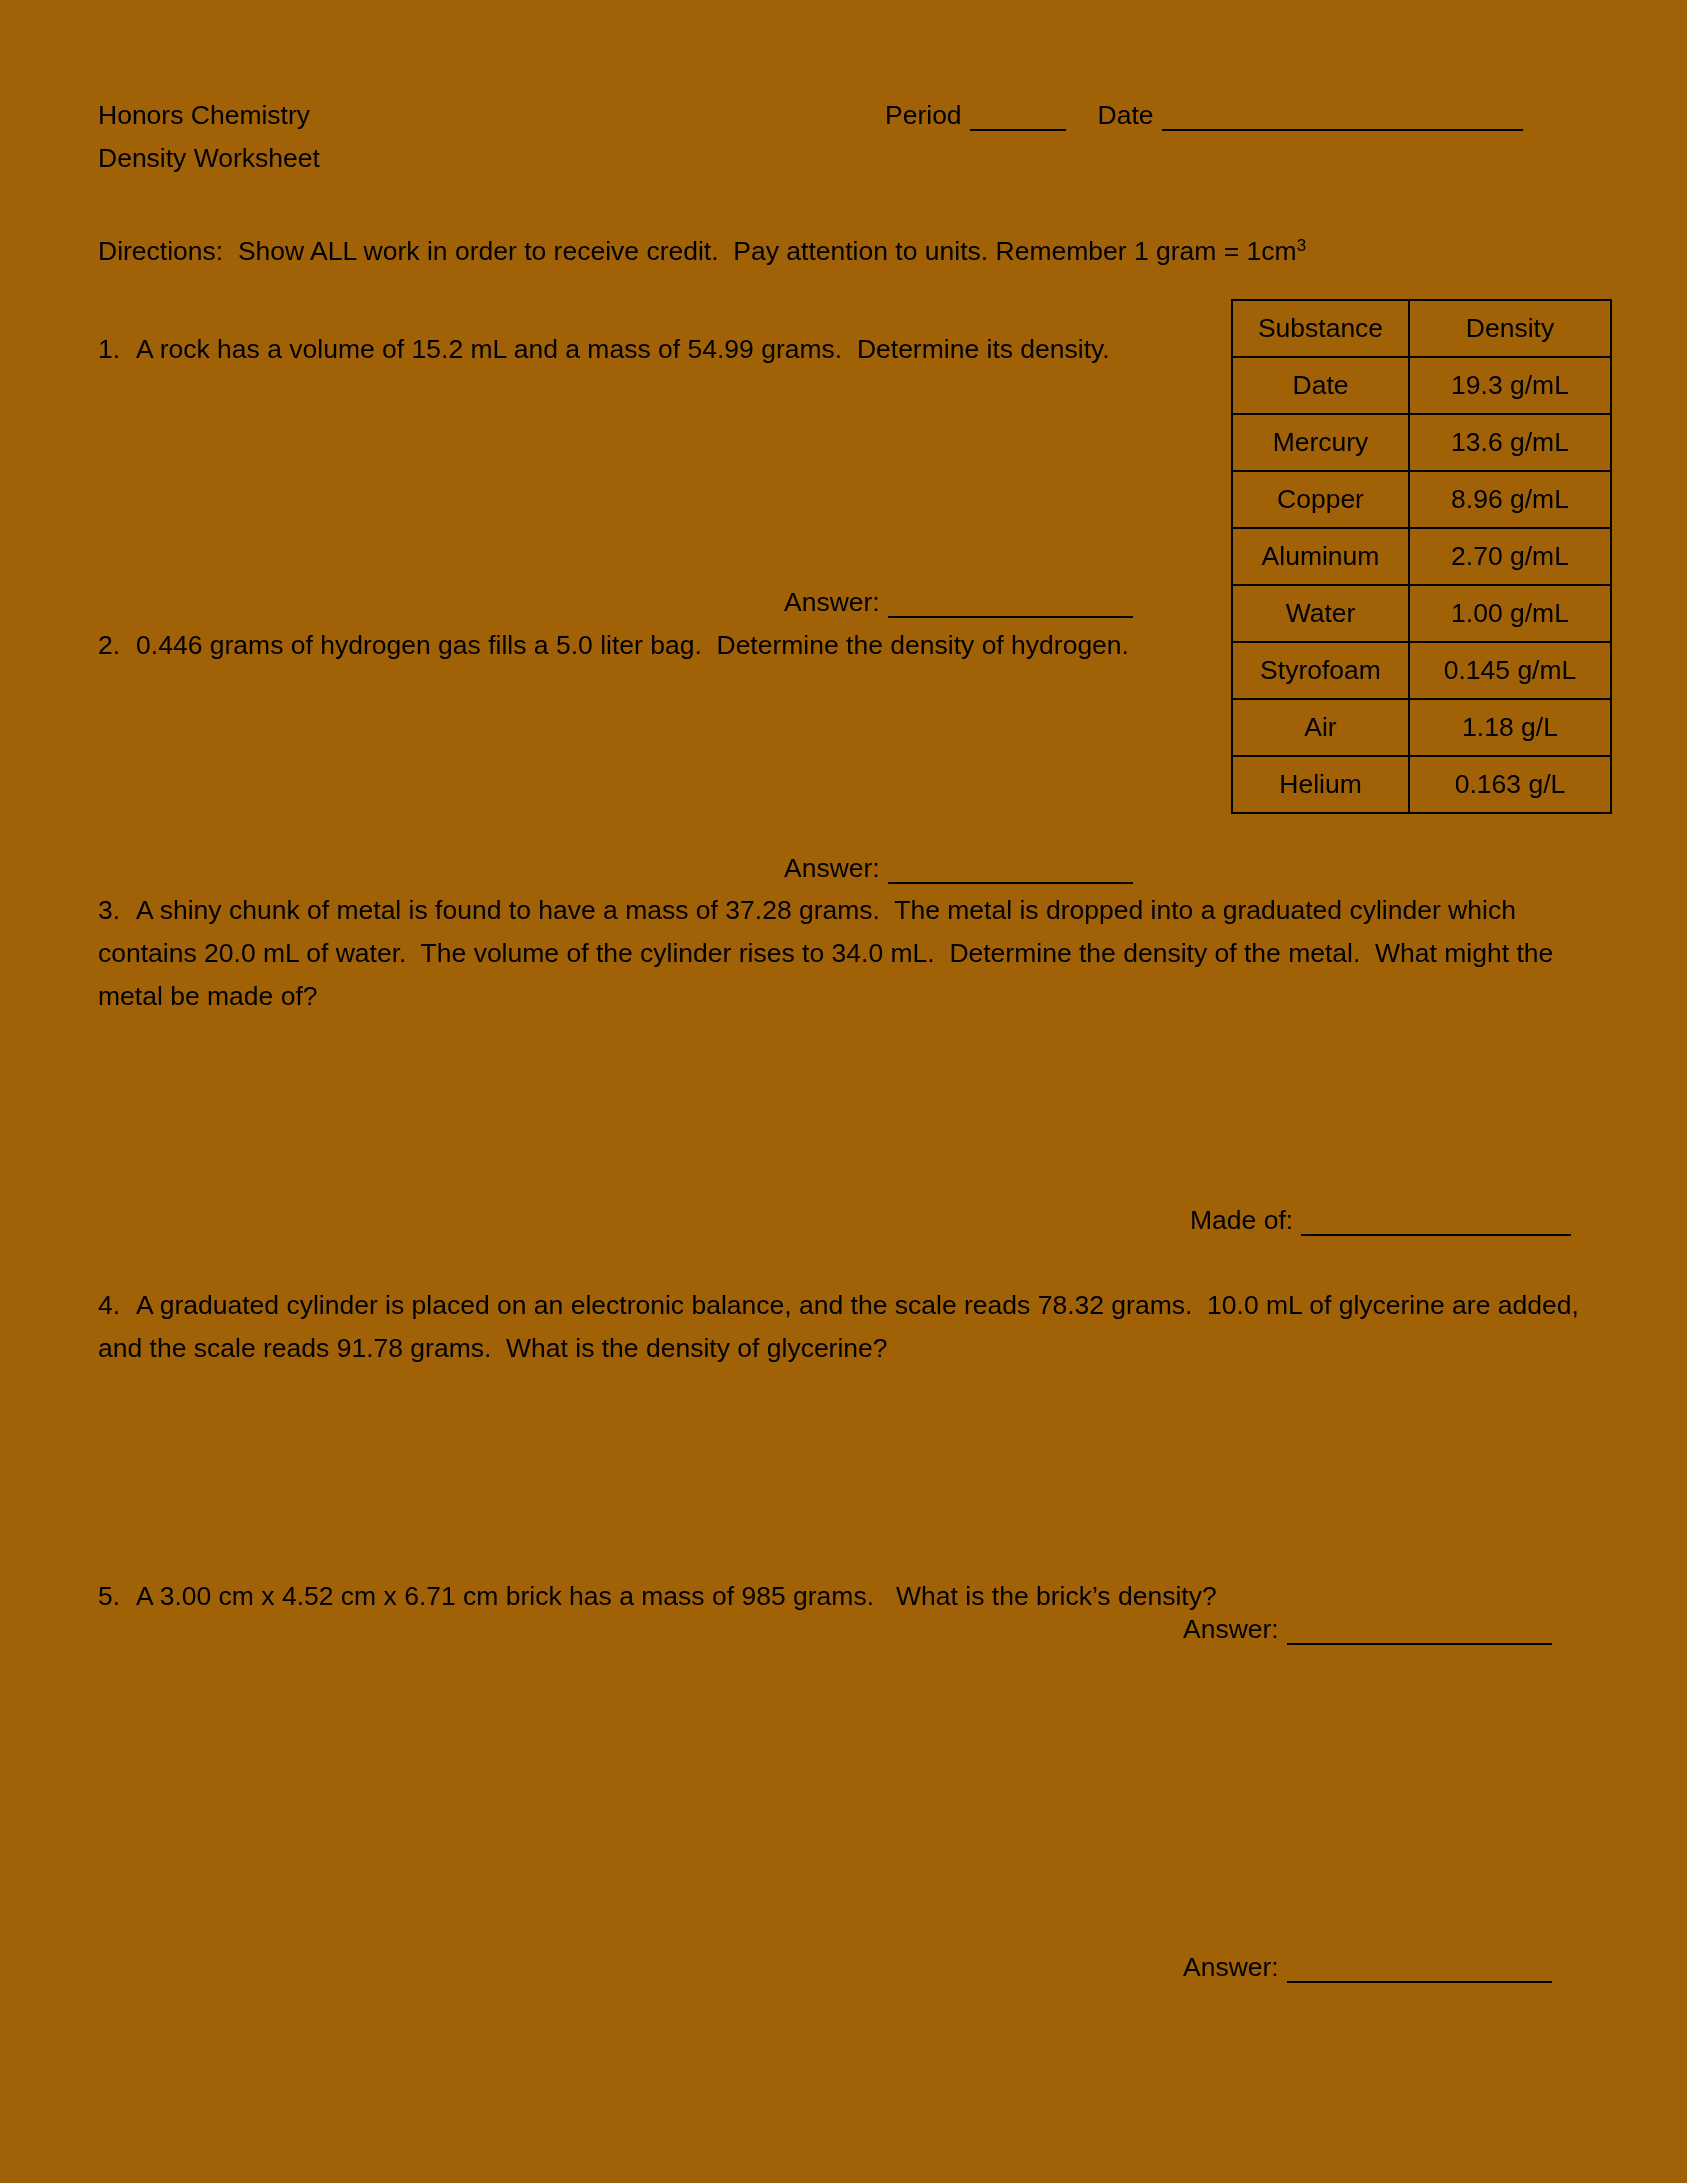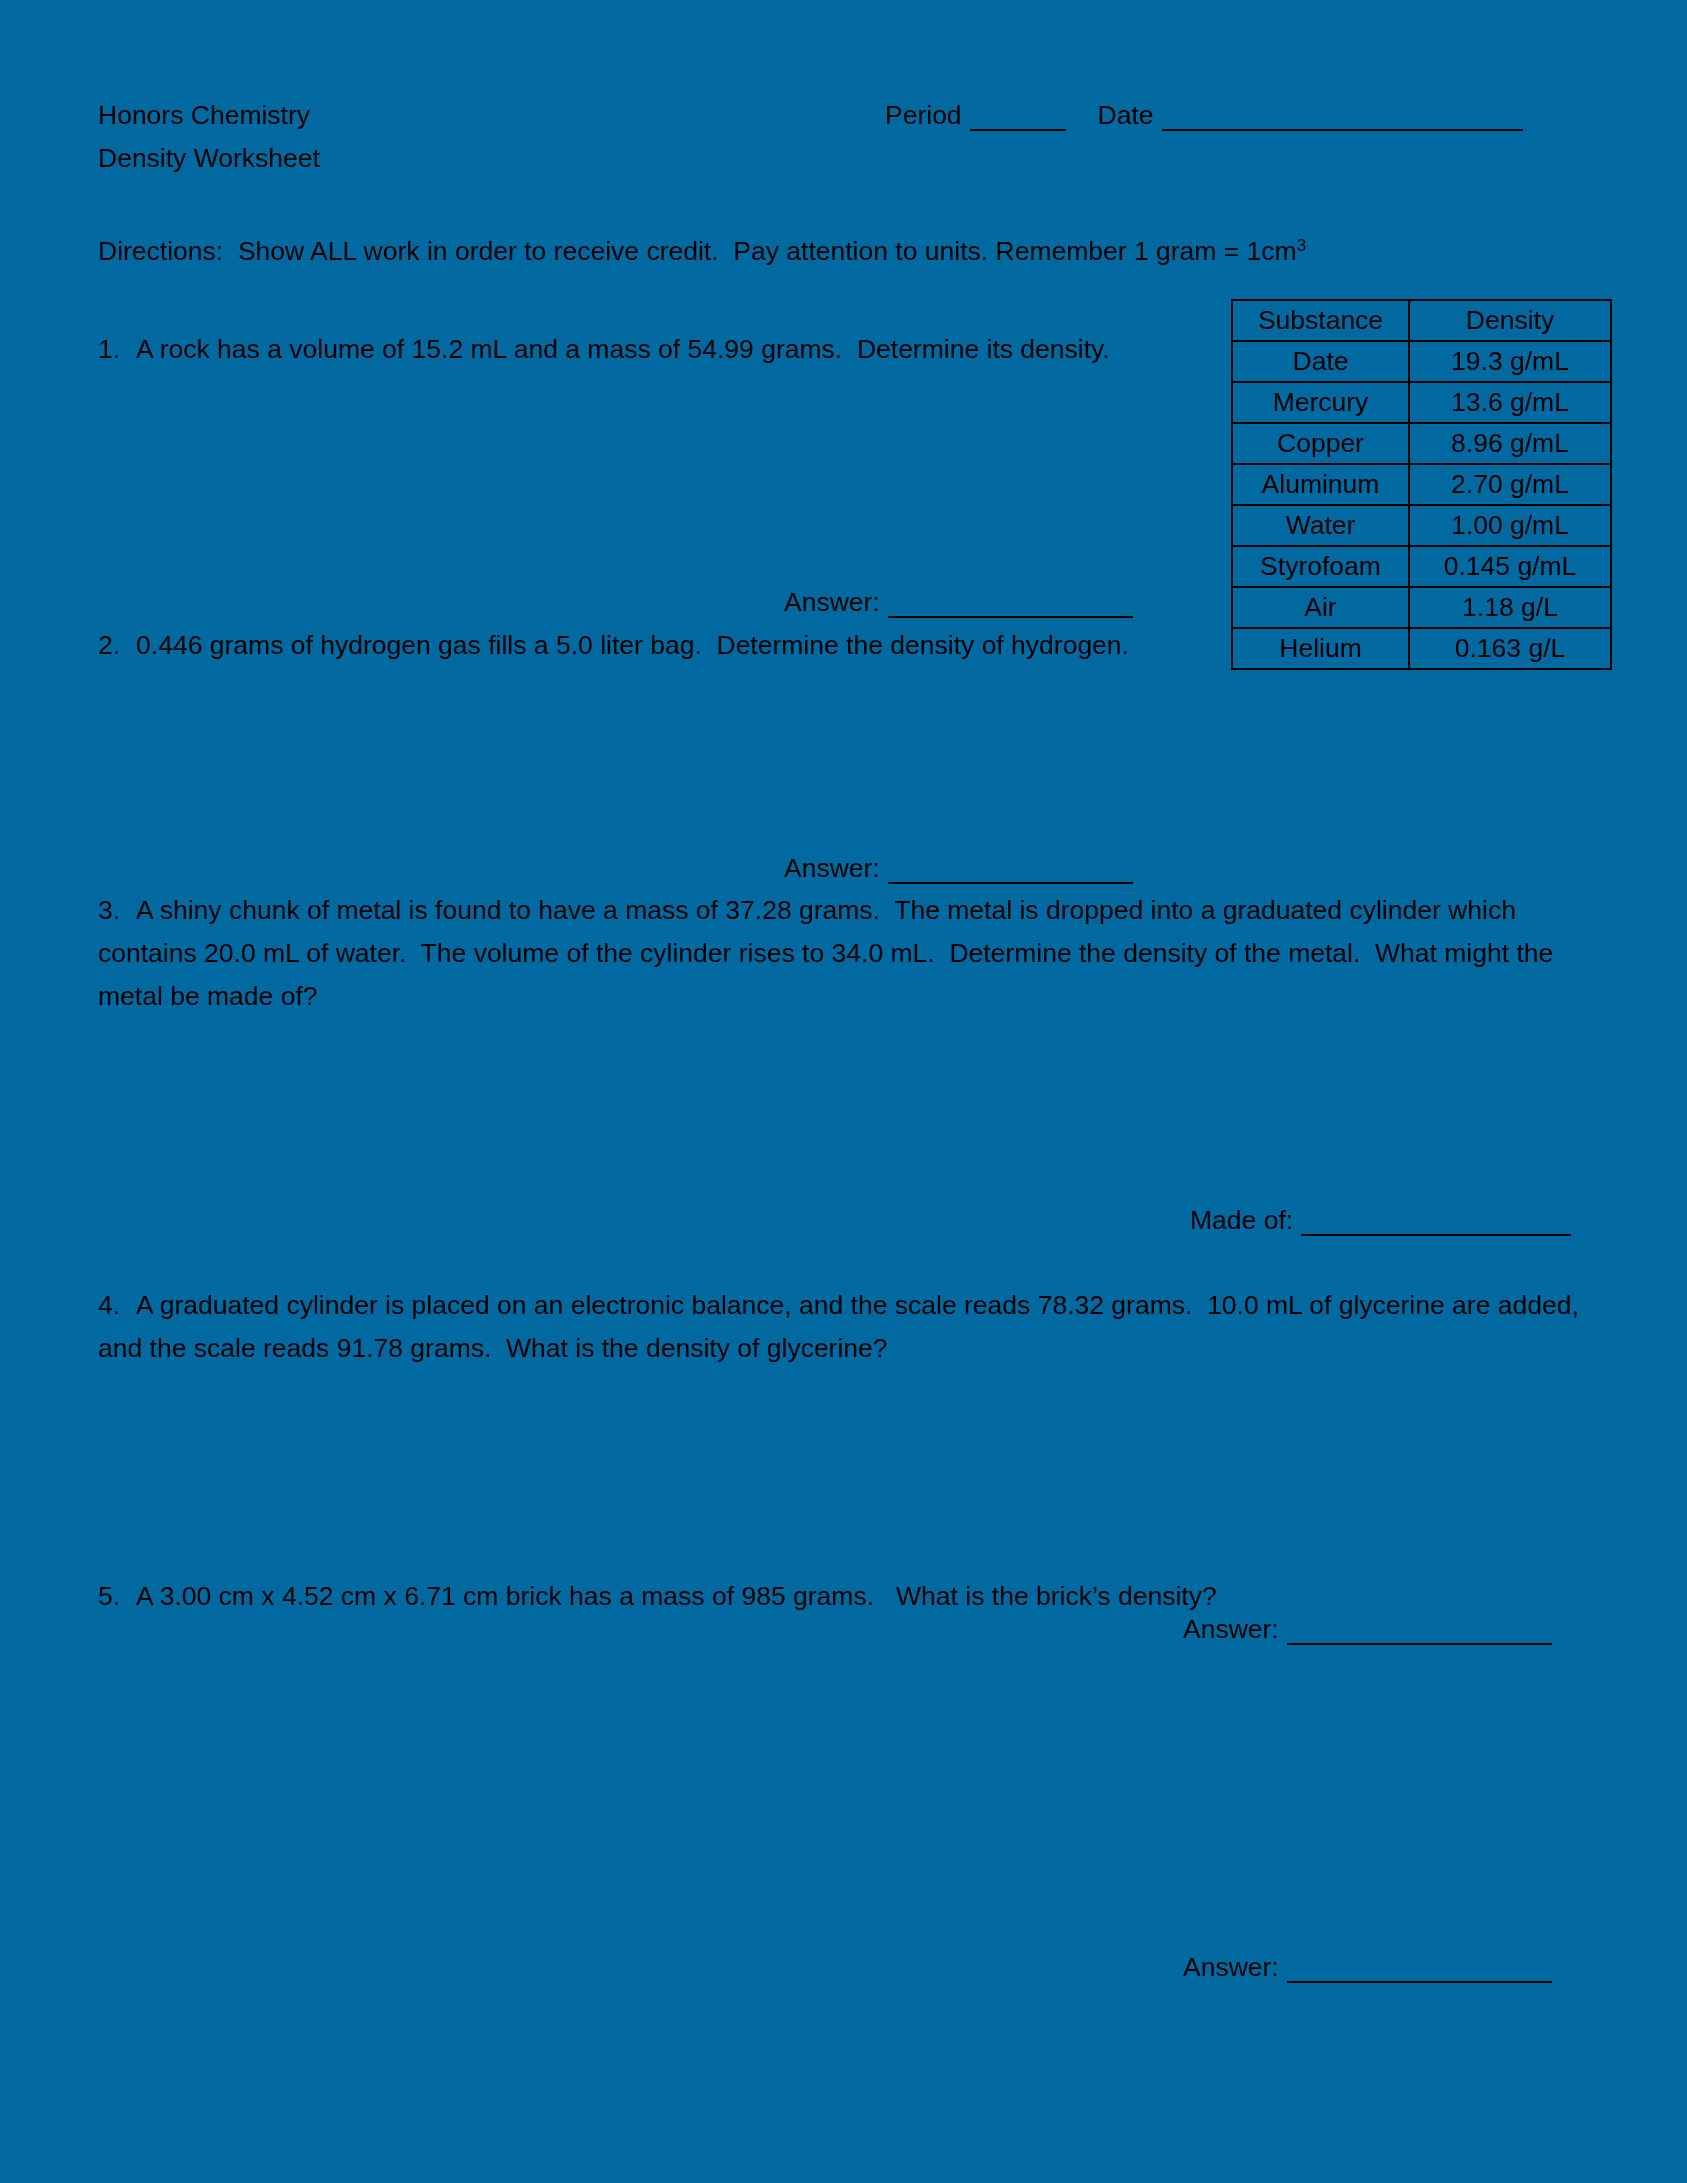--- a/index.html
+++ b/index.html
@@ -5,21 +5,21 @@
   html, body {
     margin: 0;
     padding: 0;
     background: #e8e8e8;
   }
   .page {
     position: relative;
     width: 1687px;
     height: 2183px;
     margin: 0 auto;
-    background: #0369a1;
+    background: #a16207;
     font-family: "Liberation Sans", sans-serif;
     font-size: 26.5px;
     color: #000000;
     overflow: hidden;
   }
   .abs { position: absolute; }
   .line { line-height: 43px; white-space: pre-wrap; }
   .question { line-height: 43px; white-space: pre-wrap; margin: 0; }
   .qnum { padding-right: 16px; }
   .blank {
@@ -33,21 +33,21 @@
   table.density {
     border-collapse: collapse;
     table-layout: fixed;
   }
   table.density th, table.density td {
     border: 2px solid #000;
     font-weight: normal;
     text-align: center;
     vertical-align: middle;
     height: 39px;
-    padding: 0 4px;
+    padding: 8px 4px;
     font-size: 26.5px;
     line-height: 1.1;
   }
   table.density col.c1 { width: 177px; }
   table.density col.c2 { width: 202px; }
   sup { font-size: 17px; vertical-align: 9.3px; }
 </style>
 </head>
 <body>
 

